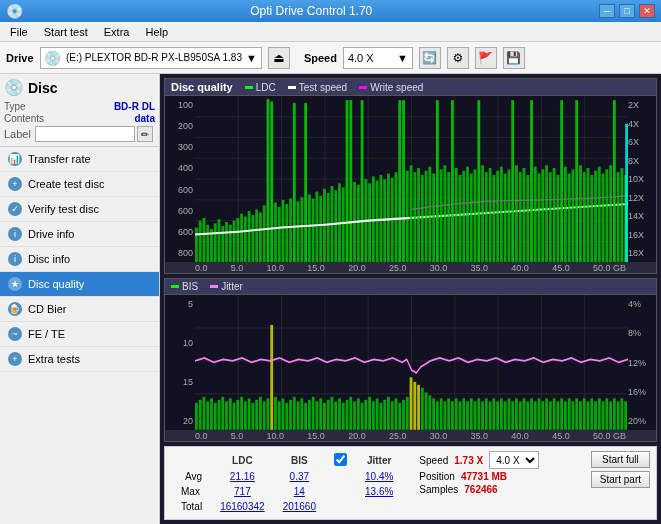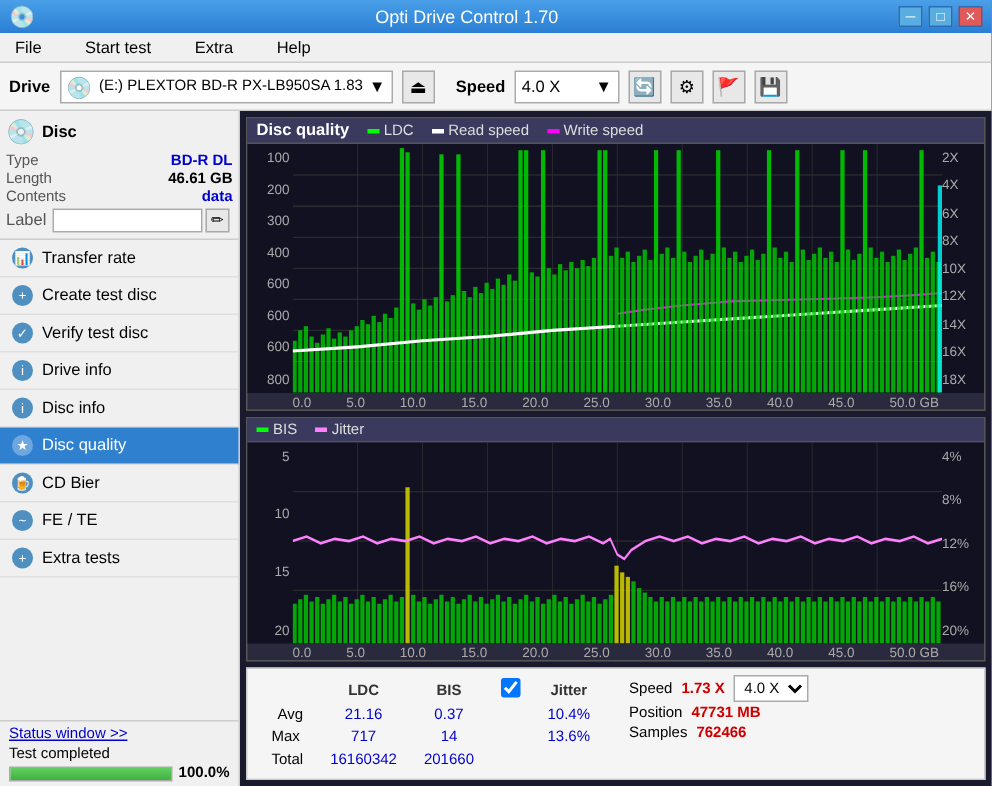--- a/index.html
+++ b/index.html
@@ -25,21 +25,21 @@
     .titlebar-btn.close { background: #e05a5a; }
 
     
     .menubar {
       background: #f0f0f0;
       border-bottom: 1px solid #ccc;
       height: 20px;
       display: flex;
       align-items: center;
       padding: 0 4px;
-      gap: 17px;
+      gap: 4px;
     }
     .menu-item { padding: 2px 6px; cursor: pointer; font-size: 11px; }
 
     
     .toolbar {
       background: #f5f5f5;
       border-bottom: 1px solid #ccc;
       height: 32px;
       display: flex;
       align-items: center;
@@ -83,21 +83,21 @@
       border-bottom: 1px solid #ccc;
       padding: 4px;
     }
     .disc-header {
       display: flex;
       align-items: center;
       gap: 4px;
       margin-bottom: 4px;
     }
     .disc-icon { font-size: 16px; }
-    .disc-title { font-weight: bold; font-size: 11px; }
+    .disc-title { font-weight: bold; font-size: 14px; }
     .disc-info-row {
       display: flex;
       justify-content: space-between;
       margin: 1px 0;
       font-size: 10px;
     }
     .disc-info-label { color: #555; }
     .disc-info-value { color: #0000cc; font-weight: bold; }
     .disc-info-value.black { color: black; }
     .label-row {
@@ -249,21 +249,21 @@
       background: #f5f5f5;
       border: 1px solid #ccc;
       padding: 4px 6px;
       display: flex;
       gap: 16px;
       align-items: flex-start;
     }
     .stats-table { font-size: 10px; }
     .stats-table th { color: #333; font-weight: bold; text-align: center; padding: 0 8px; }
     .stats-table td { text-align: center; padding: 1px 8px; }
-    .stats-table .blue { color: #0000cc; }
+    .stats-table .blue { color: #0000cc; text-decoration: underline; }
     .speed-info { display: flex; flex-direction: column; gap: 2px; font-size: 10px; }
     .speed-row { display: flex; gap: 6px; align-items: center; }
     .speed-val { color: #cc0000; font-weight: bold; }
     .speed-select-small {
       border: 1px solid #aaa; background: white; height: 18px; font-size: 10px; padding: 0 2px;
     }
     .action-btns { display: flex; flex-direction: column; gap: 3px; margin-left: auto; }
     .action-btn {
       border: 1px solid #999; background: linear-gradient(to bottom, #fff, #e0e0e0);
       padding: 2px 8px; font-size: 10px; cursor: pointer; text-align: center;
@@ -315,24 +315,20 @@
     <div class="disc-section">
       <div class="disc-header">
         <span class="disc-icon">💿</span>
         <span class="disc-title">Disc</span>
       </div>
       <div class="disc-info-row">
         <span class="disc-info-label">Type</span>
         <span class="disc-info-value">BD-R DL</span>
       </div>
       <div class="disc-info-row">
-        <span class="disc-info-label">Length</span>
-        <span class="disc-info-value black">46.61 GB</span>
-      </div>
-      <div class="disc-info-row">
         <span class="disc-info-label">Contents</span>
         <span class="disc-info-value">data</span>
       </div>
       <div class="label-row">
         <span class="disc-info-label" style="margin-right:2px;">Label</span>
         <input class="label-input" type="text" value="" style="">
         <div class="label-btn">✏</div>
       </div>
     </div>
 
@@ -368,46 +364,34 @@
       <div class="nav-item">
         <div class="nav-icon">~</div>
         <span>FE / TE</span>
       </div>
       <div class="nav-item">
         <div class="nav-icon">+</div>
         <span>Extra tests</span>
       </div>
     </div>
 
-    <div class="status-bar">
-      <span class="status-window-btn">Status window &gt;&gt;</span>
-      <div class="progress-container">
-        <span class="status-text">Test completed</span>
-      </div>
-      <div class="progress-container" style="margin-top:2px;">
-        <div class="progress-bar-bg">
-          <div class="progress-bar-fill" style="width:100%;"></div>
-        </div>
-        <span class="progress-pct">100.0%</span>
-      </div>
-    </div>
   </div>
 
   <div class="content">
 
     <div class="chart-panel" style="flex:1.2;">
       <div class="chart-header">
         <span class="chart-title">Disc quality</span>
         <div class="legend-item">
           <div class="legend-dot" style="background:#00ff00;"></div>
           <span class="legend-label">LDC</span>
         </div>
         <div class="legend-item">
           <div class="legend-dot" style="background:#ffffff;"></div>
-          <span class="legend-label">Read speed</span>
+          <span class="legend-label">Test speed</span>
         </div>
         <div class="legend-item">
           <div class="legend-dot" style="background:#ff00ff;"></div>
           <span class="legend-label">Write speed</span>
         </div>
       </div>
       <div style="flex:1; display:flex; flex-direction:column;">
         <div class="chart-area">
           <div class="y-axis-left">
             <span>800</span>
@@ -819,15 +803,19 @@
         <div class="speed-row">
           <span>Position</span>
           <span class="speed-val">47731 MB</span>
         </div>
         <div class="speed-row">
           <span>Samples</span>
           <span class="speed-val">762466</span>
         </div>
       </div>
 
+      <div class="action-btns">
+        <button class="action-btn">Start full</button>
+        <button class="action-btn">Start part</button>
+      </div>
     </div>
   </div>
 </div>
 
 </body></html>

